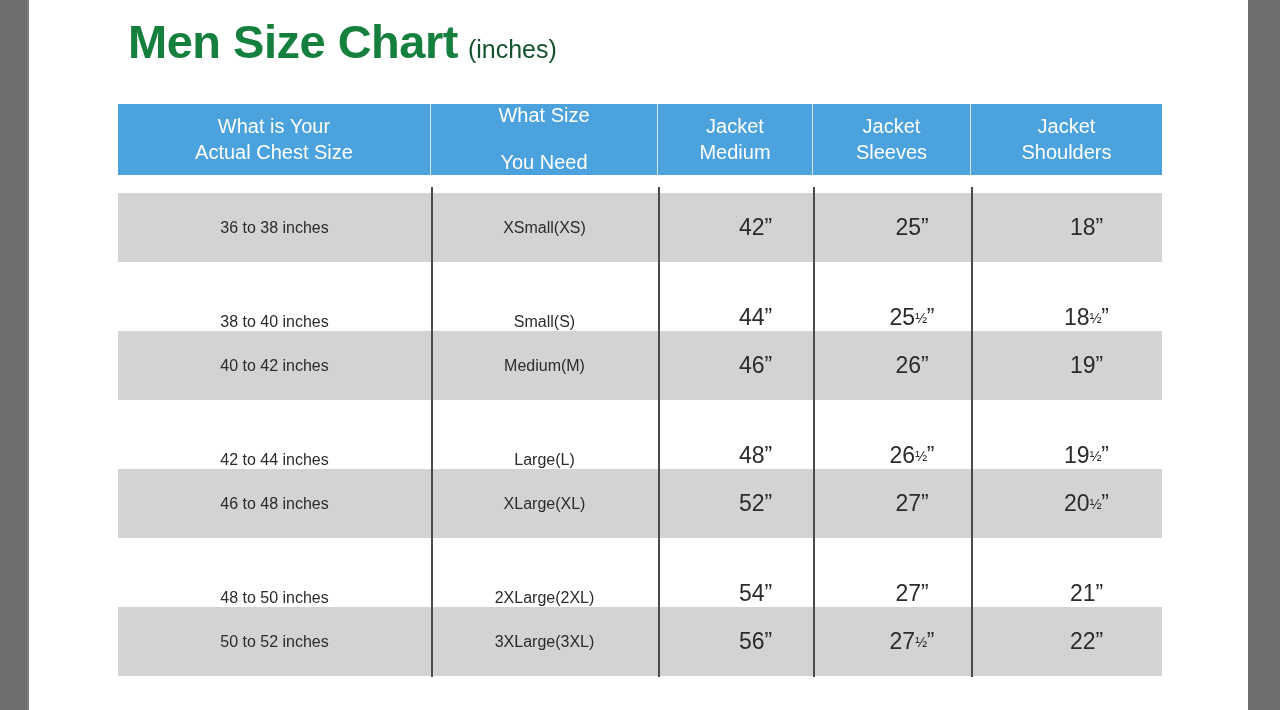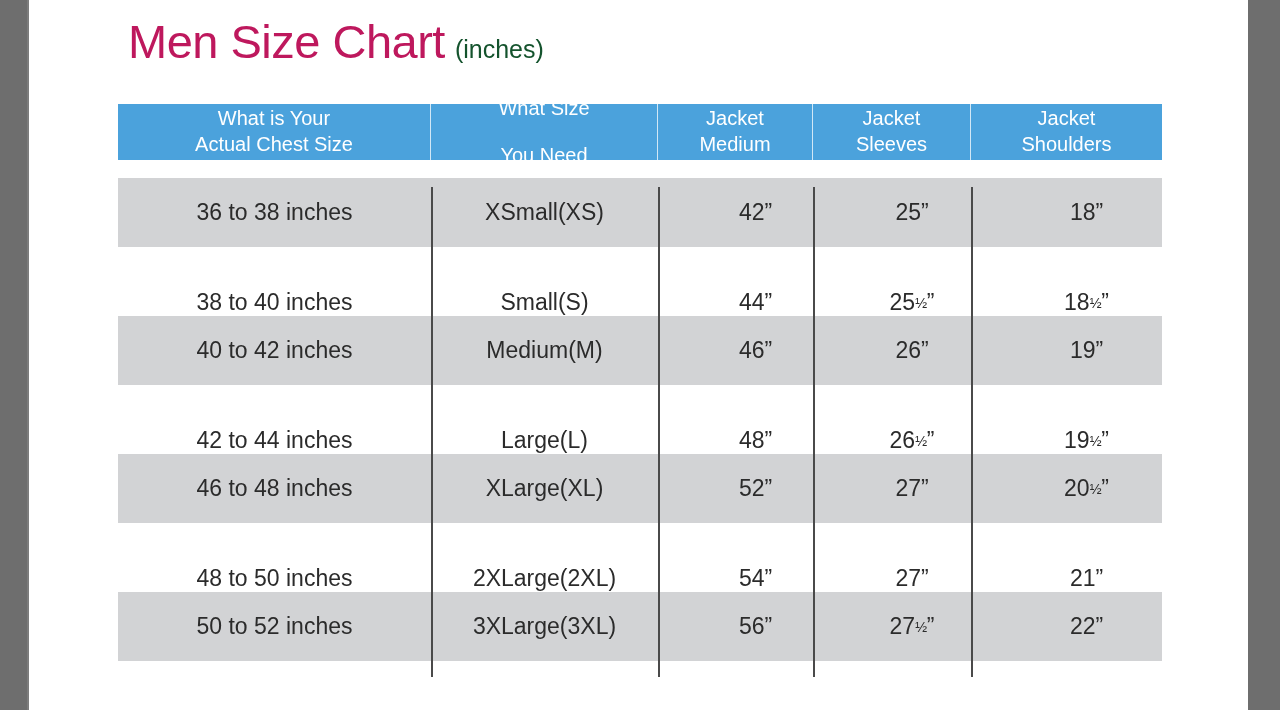--- a/index.html
+++ b/index.html
@@ -54,22 +54,22 @@
   .title-wrap {
     position: absolute;
     left: 99px;
     top: 18px;
     display: flex;
     align-items: baseline;
     white-space: nowrap;
   }
   .title-main {
     font-size: 47px;
-    font-weight: normal;
-    color: #be185d;
+    font-weight: bold;
+    color: #15803d;
     letter-spacing: -0.5px;
     line-height: 1;
   }
   .title-sub {
     font-size: 25px;
     color: #14532d;
     margin-left: 10px;
     line-height: 1;
   }
 
@@ -97,21 +97,21 @@
 
   
   .c0 { width: 313px; }
   .c1 { width: 227px; gap: 21px; }
   .c2 { width: 155px; }
   .c3 { width: 158px; }
   .c4 { width: 191px; }
 
   
   .header-row {
-    height: 56px;
+    height: 71px;
     background: #4ba2dc;
   }
   .header-row .cell {
     color: #ffffff;
     font-size: 20px;
     line-height: 1.28;
     flex-direction: column;
     border-right: 1px solid rgba(255,255,255,.75);
   }
   .header-row .cell:last-child { border-right: none; }
@@ -123,21 +123,21 @@
   
   .body-row { height: 69px; }
   .body-row.shaded { background: #d2d3d5; }
   .body-row.plain  { background: #ffffff; align-items: flex-end; }
 
   .body-row .cell {
     font-size: 23px;
     color: #2b2b2b;
   }
   .body-row .cell.c0,
-  .body-row .cell.c1 { font-size: 23px; }
+  .body-row .cell.c1 { font-size: 16px; }
   .body-row .cell.c2,
   .body-row .cell.c3,
   .body-row .cell.c4 { font-size: 23px; padding-left: 40px; }
 
   .frac {
     font-size: 0.62em;
     vertical-align: 0.18em;
     letter-spacing: -0.02em;
   }
 

